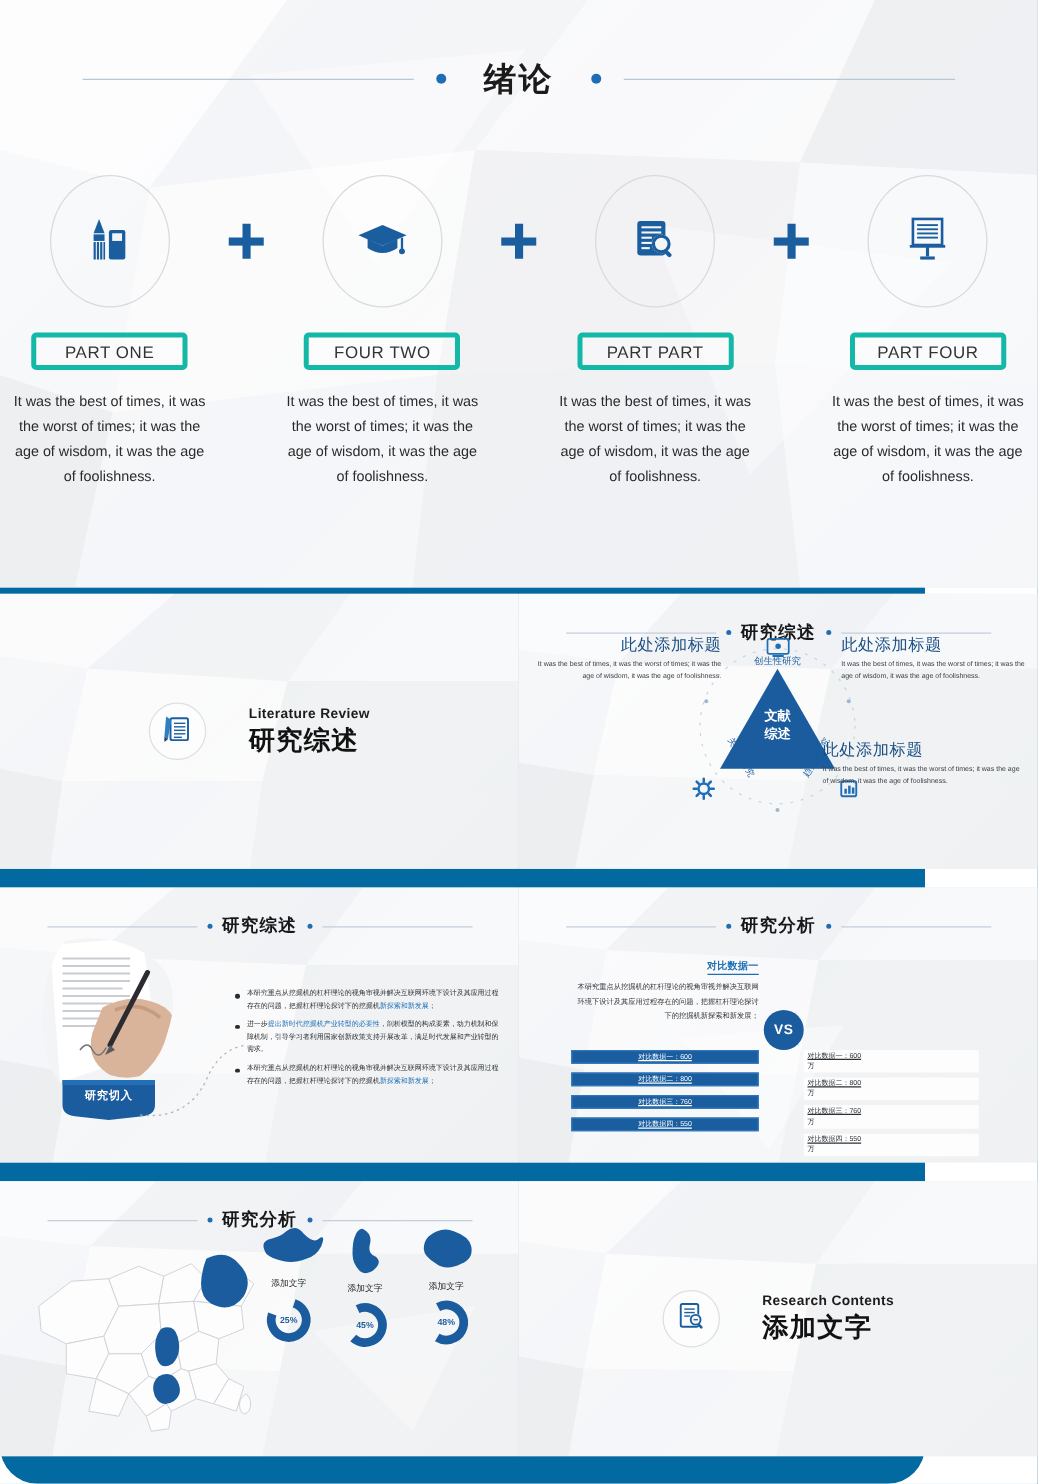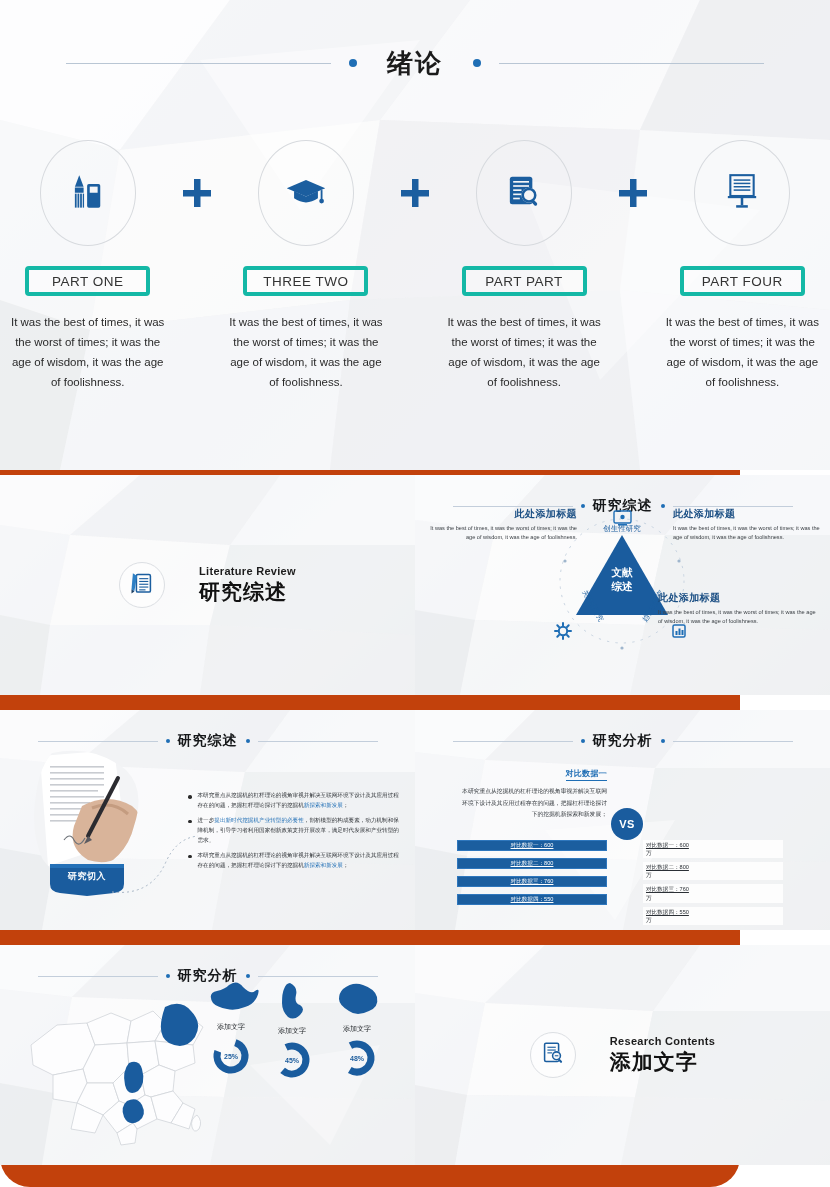--- a/index.html
+++ b/index.html
@@ -2,21 +2,21 @@
 <html><head>
 <meta charset="utf-8">
 <style>
   * { box-sizing: border-box; margin: 0; padding: 0; }
   html, body {
     width: 830px; height: 1187px;
     background: #ffffff;
     font-family: "Liberation Sans", "DejaVu Sans", sans-serif;
     overflow: hidden;
   }
-  .page { position: relative; width: 740px; height: 1187px; background:#c2410c;border-radius:30px; }
+  .page { position: relative; width: 740px; height: 1187px; background:#0369a1;border-radius:30px; }
 
   
   .slide {
     position: absolute;
     overflow: hidden;
     background: #f2f3f5;
   }
   .poly-bg {
     position:absolute; inset:0;
     background:
@@ -75,21 +75,21 @@
     width:46px; height:46px; border-radius:50%; border:1px solid #dcdfe3;
     display:flex; align-items:center; justify-content:center; background:rgba(255,255,255,.5);
   }
   .cover-texts { display:flex; flex-direction:column; justify-content:center;margin-left:24px; }
   .cover-en { font-size:11px; font-weight:bold; color:#1c1c1c; letter-spacing:.3px; }
   .cover-cn { font-size:21px; font-weight:bold; color:#121212; letter-spacing:1px; margin-top:1px; }
 
   
   #slide-tri { left:415px; top:475px; width:415px; height:220px; }
   .tri-stage { position:absolute; left:0; top:28px; width:415px; height:192px; }
-  .blk-title { font-size:10px; font-weight:bold; color:#1b4f84; letter-spacing:.4px; }
+  .blk-title { font-size:13px; font-weight:normal; color:#1b4f84; letter-spacing:.4px; }
   .blk-body  { font-size:5.6px; color:#3d4247; line-height:1.65; margin-top:3px; }
   .tri-blk { position:absolute; width:148px; }
   .tri-blk.tl { left:14px;  top:32px;  text-align:right; }
   .tri-blk.tr { left:258px; top:32px;  text-align:left; }
   .tri-blk.br { left:243px; top:116px; text-align:left; width:163px; }
 
   
   #slide-bul { left:0; top:710px; width:415px; height:220px; }
   .bul-list { position:absolute; left:188px; top:80px; width:215px; }
   .bul-item { display:flex; gap:6px; margin-bottom:4px; }
@@ -213,21 +213,21 @@
         <div class="part-circle">
           <span>
             <svg width="44" height="44" viewBox="0 0 48 48">
               <polygon points="24,12 45,21 24,30 3,21" fill="#1b5e9f"></polygon>
               <path d="M11 24 L11 32 Q24 41 37 32 L37 24 L24 30 Z" fill="#1b5e9f"></path>
               <path d="M41 23 L41 33" stroke="#1b5e9f" stroke-width="2" fill="none"></path>
               <circle cx="41" cy="35" r="2.6" fill="#1b5e9f"></circle>
             </svg>
           </span>
         </div>
-        <div class="part-chip">THREE TWO</div>
+        <div class="part-chip">FOUR TWO</div>
         <div class="part-desc">It was the best of times, it was the worst of times; it was the age of wisdom, it was the age of foolishness.</div>
       </div>
 
       <div class="plus">
         <svg width="30" height="30" viewBox="0 0 30 30">
           <rect x="12" y="1" width="6.5" height="28" fill="#1b5e9f"></rect>
           <rect x="1" y="12" width="28" height="6.5" fill="#1b5e9f"></rect>
         </svg>
       </div>
 

